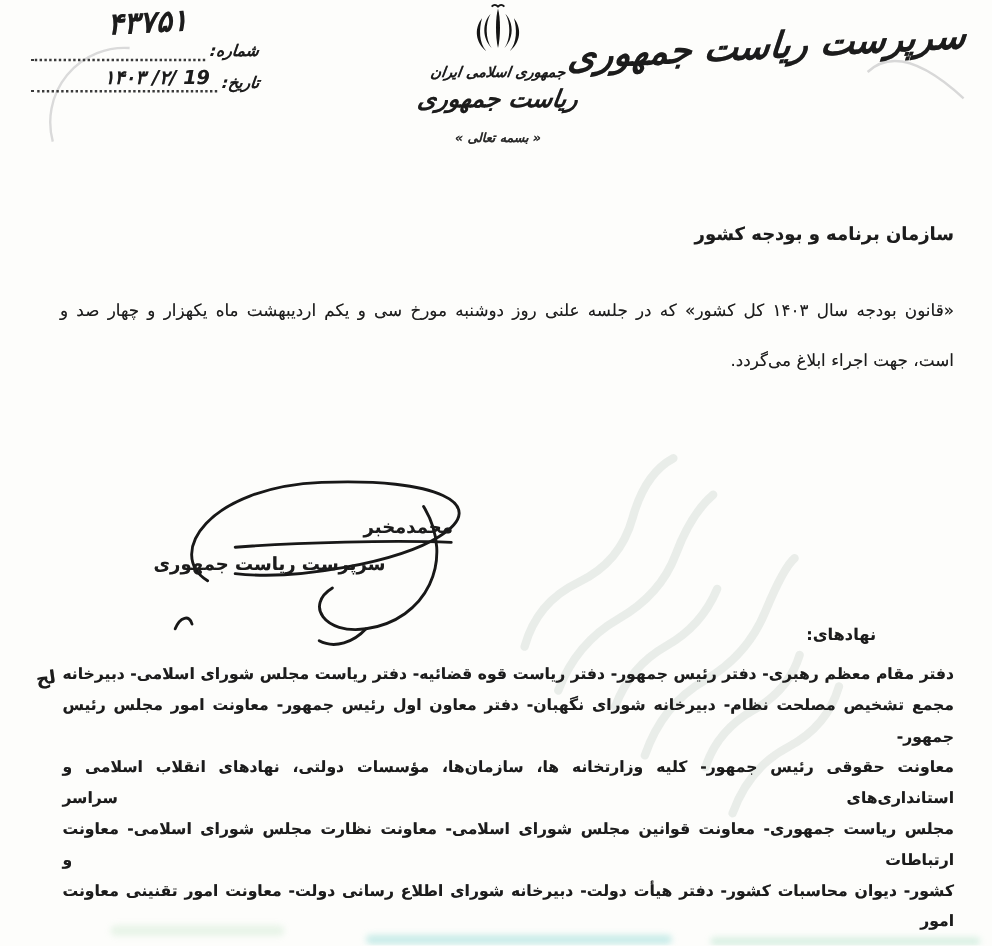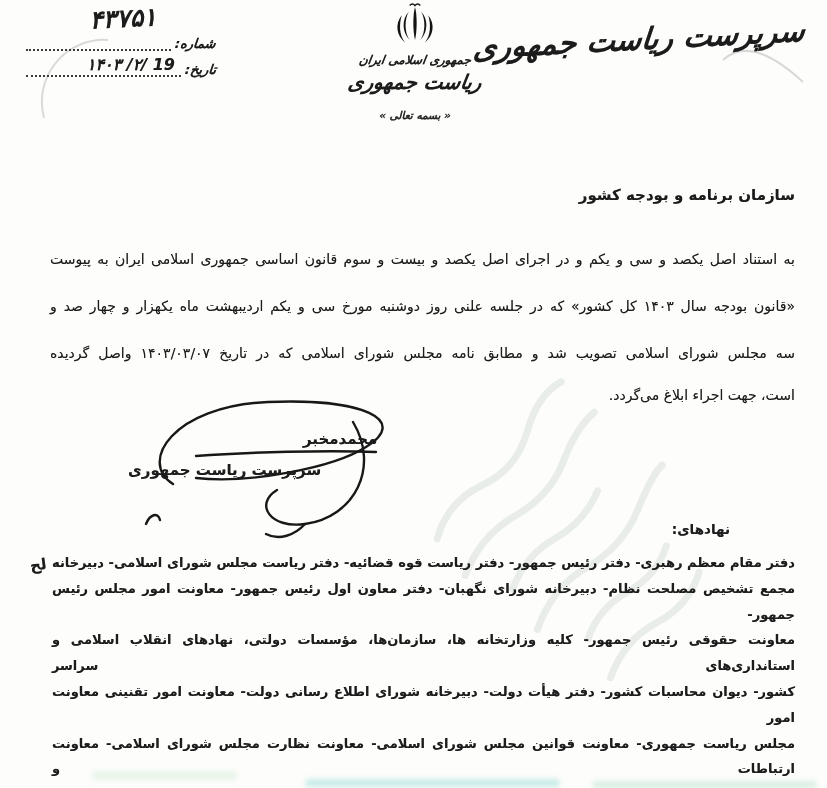--- a/index.html
+++ b/index.html
@@ -123,23 +123,21 @@
   <div class="org1">جمهوری اسلامی ایران</div>
   <div class="org2">ریاست جمهوری</div>
   <div class="besm">« بسمه تعالی »</div>
 </div>
 
 <div class="abs callig ink">سرپرست ریاست جمهوری</div>
 
 <div class="abs recipient ink">سازمان برنامه و بودجه کشور</div>
 
 <div class="abs letter-body ink">
-    <div class="tline just"><span>به استناد اصل یکصد و سی و یکم و در اجرای اصل یکصد و بیست و سوم قانون اساسی جمهوری اسلامی ایران به پیوست</span></div>
     <div class="tline just"><span class="b">«قانون بودجه سال ۱۴۰۳ کل کشور»</span><span> که در جلسه علنی روز دوشنبه مورخ سی و یکم اردیبهشت ماه یکهزار و چهار صد و</span></div>
-    <div class="tline just"><span>سه مجلس شورای اسلامی تصویب شد و مطابق نامه مجلس شورای اسلامی که در تاریخ ۱۴۰۳/۰۳/۰۷ واصل گردیده</span></div>
     <div class="tline last"><span>است، جهت اجراء ابلاغ می‌گردد.</span></div>
   </div>
 
 <svg class="abs sig-svg" width="340" height="150" viewBox="0 0 340 150">
   <g stroke="#181818" stroke-width="2.4" fill="none" stroke-linecap="round">
     <path d="M55 92 C20 70 55 14 150 10 C245 6 292 28 248 55 C215 76 130 92 78 86"></path>
     <path d="M78 64 C130 60 210 58 258 60"></path>
     <path d="M235 30 C262 75 237 125 187 132 C152 137 136 112 159 98"></path>
     <path d="M187 132 C177 143 161 149 148 142"></path>
     <path d="M28 132 c4 -10 12 -12 14 -4"></path>
@@ -147,20 +145,20 @@
 </svg>
 <div class="abs sig-name ink">محمدمخبر</div>
 <div class="abs sig-title ink">سرپرست ریاست جمهوری</div>
 
 <div class="abs copies-label ink">نهادهای:</div>
 <div class="abs margin-mark ink">لح</div>
 <div class="abs copy-list ink">
     <div class="tline just"><span>دفتر مقام معظم رهبری- دفتر رئیس جمهور- دفتر ریاست قوه قضائیه- دفتر ریاست مجلس شورای اسلامی- دبیرخانه</span></div>
     <div class="tline just"><span>مجمع تشخیص مصلحت نظام- دبیرخانه شورای نگهبان- دفتر معاون اول رئیس جمهور- معاونت امور مجلس رئیس جمهور-</span></div>
     <div class="tline just"><span>معاونت حقوقی رئیس جمهور- کلیه وزارتخانه ها، سازمان‌ها، مؤسسات دولتی، نهادهای انقلاب اسلامی و استانداری‌های سراسر</span></div>
+    <div class="tline just"><span>مجلس ریاست جمهوری- معاونت قوانین مجلس شورای اسلامی- معاونت نظارت مجلس شورای اسلامی- معاونت ارتباطات و</span></div>
     <div class="tline just"><span>کشور- دیوان محاسبات کشور- دفتر هیأت دولت- دبیرخانه شورای اطلاع رسانی دولت- معاونت امور تقنینی معاونت امور</span></div>
-    <div class="tline just"><span>مجلس ریاست جمهوری- معاونت قوانین مجلس شورای اسلامی- معاونت نظارت مجلس شورای اسلامی- معاونت ارتباطات و</span></div>
     <div class="tline just"><span>اطلاع رسانی دفتر رئیس جمهور- معاونت تدوین، تنقیح و انتشار قوانین و مقررات معاونت حقوقی ریاست جمهوری- اداره کل</span></div>
   </div>
 
 <div class="abs smudge smudge1"></div>
 <div class="abs smudge smudge2"></div>
 <div class="abs smudge smudge3"></div>
 
 </body></html>

